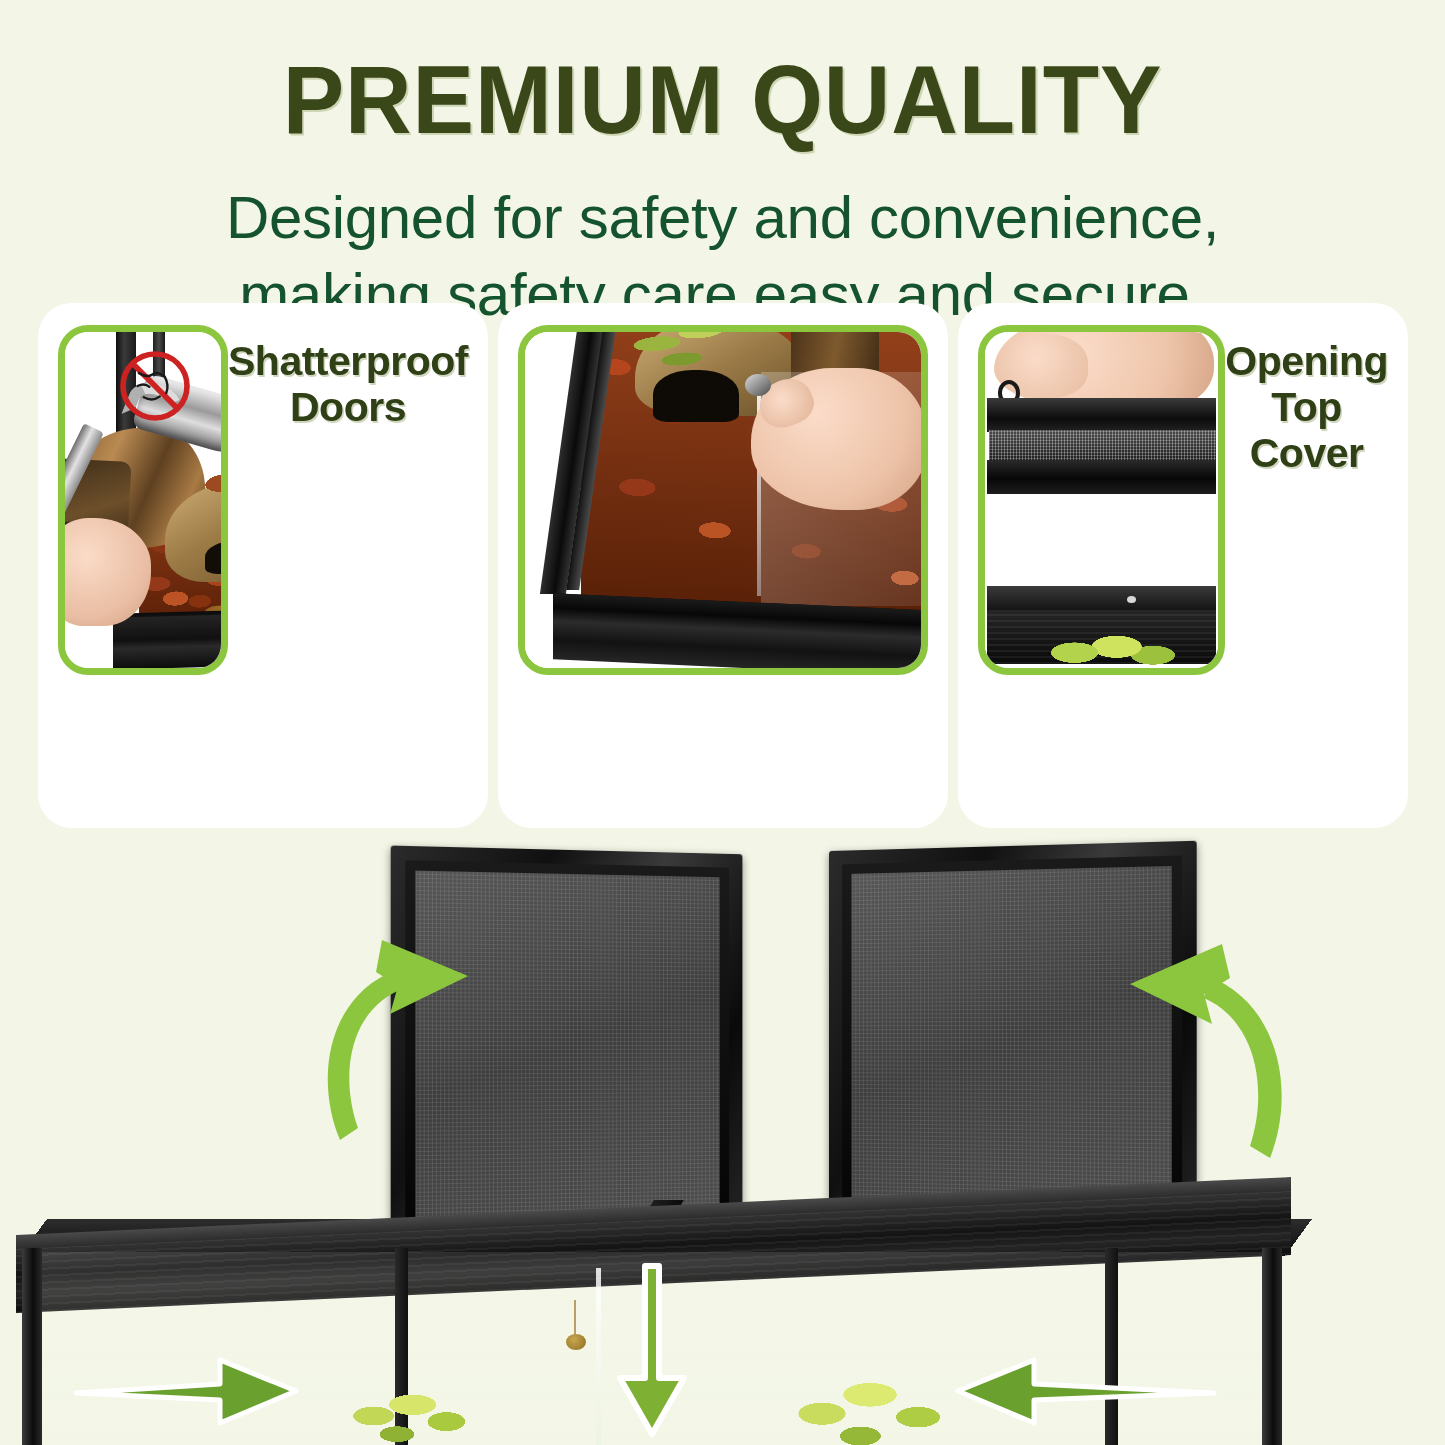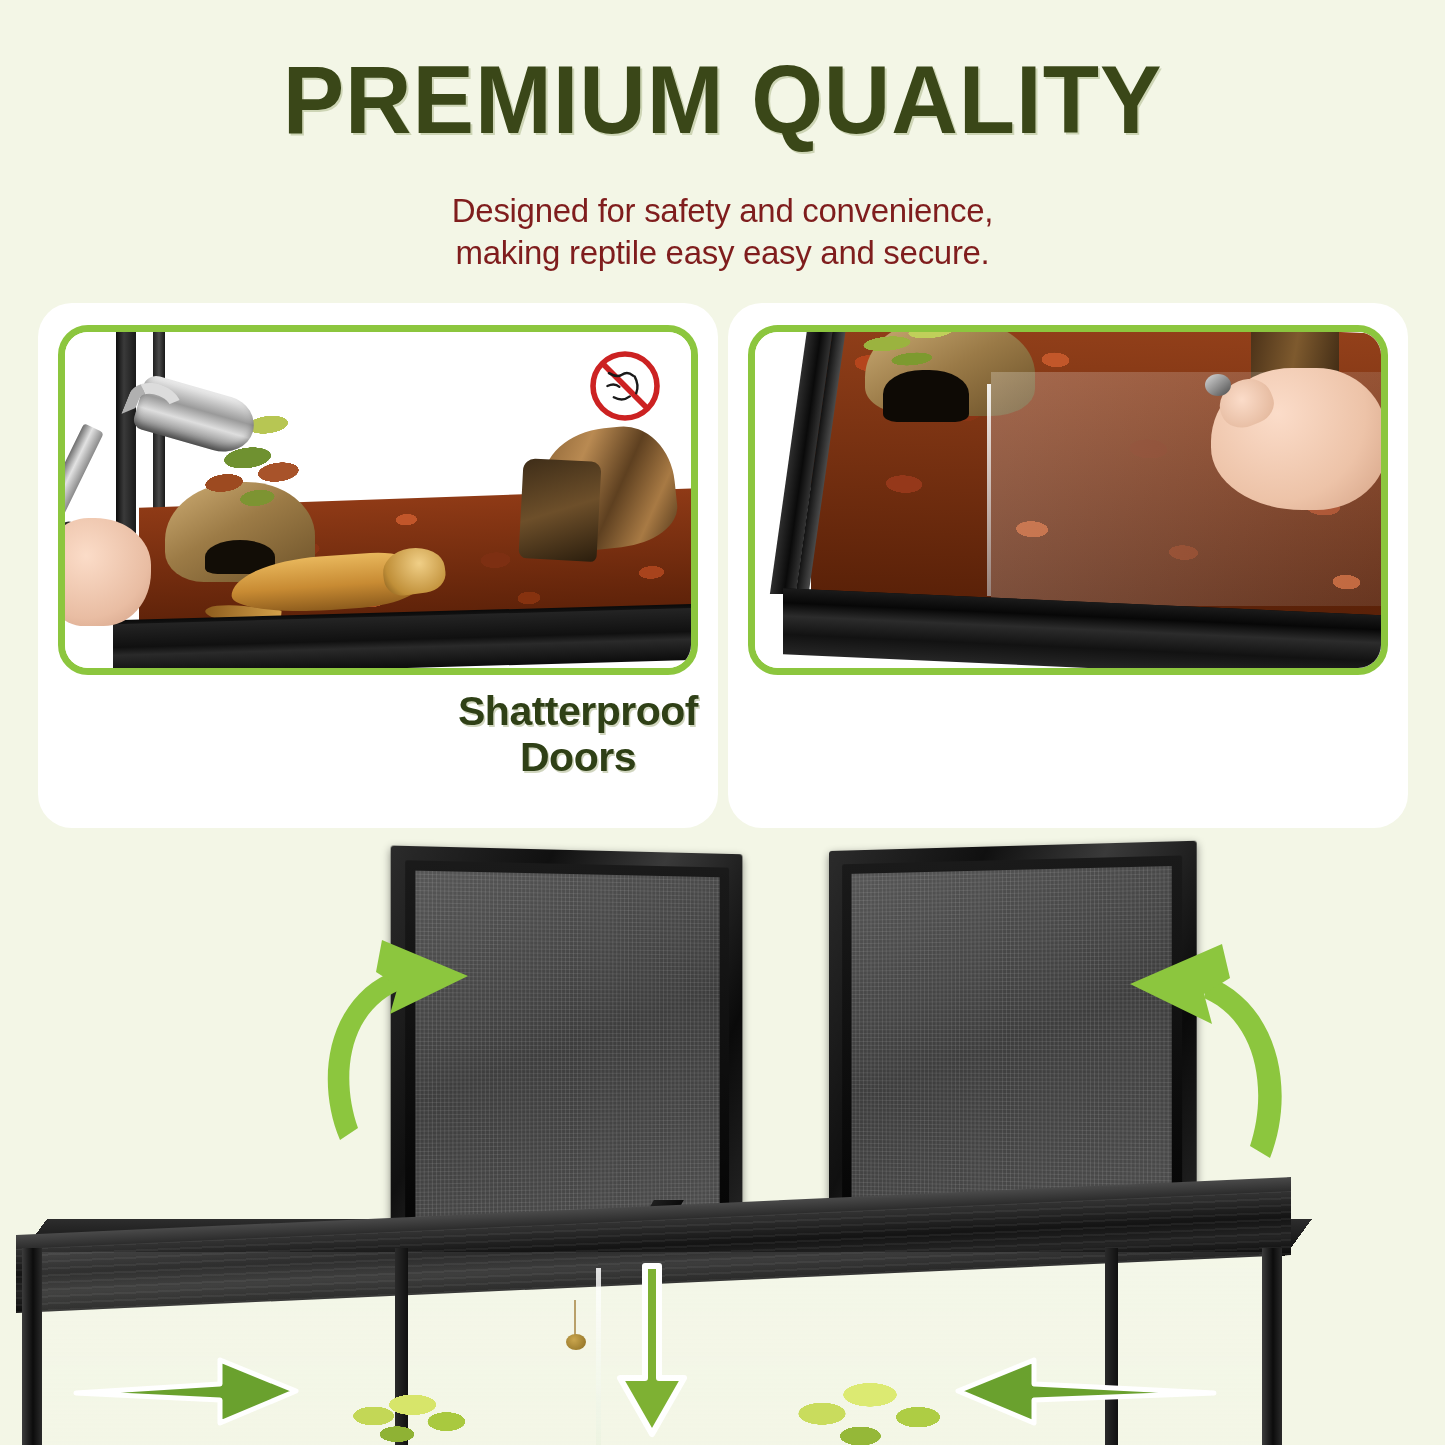--- a/index.html
+++ b/index.html
@@ -16,45 +16,44 @@
     font-family: "Liberation Sans", sans-serif;
     font-weight: 700;
     font-size: 96px;
     letter-spacing: 1px;
     color: #3a4718;
     line-height: 1.0;
     transform: scaleX(0.96);
     text-shadow: 2px 2px 0 rgba(120,135,70,0.30);
   }
   .subtitle {
-    margin-top: 42px;
-    font-size: 33px;
+    margin-top: 32px;
+    font-size: 60px;
     line-height: 1.28;
-    color: #7f1d1d;
+    color: #14532d;
     font-weight: 400;
     letter-spacing: -0.3px;
   }
 
   
   .cards {
     position: absolute;
     top: 303px; left: 38px;
     width: 1370px; height: 525px;
     display: flex;
     gap: 10px;
   }
   .card {
     position: relative;
     flex: 1 1 0;
     background: #ffffff;
     border-radius: 34px;
     padding: 22px 20px 0 20px;
     display: flex;
-    flex-direction: column;
-    align-items: flex-end;
+    align-items: flex-start;
   }
   .photo-frame {
     position: relative;
     width: 100%;
     height: 350px;
     border: 7px solid #8cc63e;
     border-radius: 30px;
     overflow: hidden;
     background: #ffffff;
   }
@@ -436,21 +435,21 @@
   .a-left-1  { left: 920px; top: 516px; width: 300px; height: 95px; }
   .a-down-1  { left: 588px; top: 434px; width: 128px; height: 178px; }
 </style>
 </head>
 <body>
 
 <div class="header">
   <div class="title">PREMIUM QUALITY</div>
   <div class="subtitle">
     <div>Designed for safety and convenience,</div>
-    <div>making reptile easy easy and secure.</div>
+    <div>making safety care easy and secure.</div>
   </div>
 </div>
 
 <div class="cards">
 
   <div class="card">
     <div class="photo-frame">
       <div class="p1-bg"></div>
       <div class="p1-tank-left"></div>
       <div class="p1-tank-left2"></div>
@@ -500,20 +499,40 @@
       <div class="p2-hand"></div>
       <div class="p2-thumb"></div>
       <div class="p2-knob"></div>
       <div class="p2-rail2"></div>
       <div class="p2-rail"></div>
     </div>
     <div class="card-label">
     </div>
   </div>
 
+  <div class="card">
+    <div class="photo-frame">
+      <div class="p3-bg"></div>
+      <div class="p3-hand"></div>
+      <div class="p3-fingers"></div>
+      <div class="p3-ring"></div>
+      <div class="p3-bar-top"></div>
+      <div class="p3-mesh"></div>
+      <div class="p3-bar-mid"></div>
+      <div class="p3-gap"></div>
+      <div class="p3-bar-lower"></div>
+      <div class="p3-bar-body"></div>
+      <div class="p3-screw"></div>
+      <div class="p3-plant"></div>
+    </div>
+    <div class="card-label">
+      <div>Opening</div>
+      <div>Top Cover</div>
+    </div>
+  </div>
 </div>
 
 <div class="scene">
 
   <div class="lid lid-left">
     <div class="lid-inner">
       <div class="lid-screen"></div>
     </div>
   </div>
 

